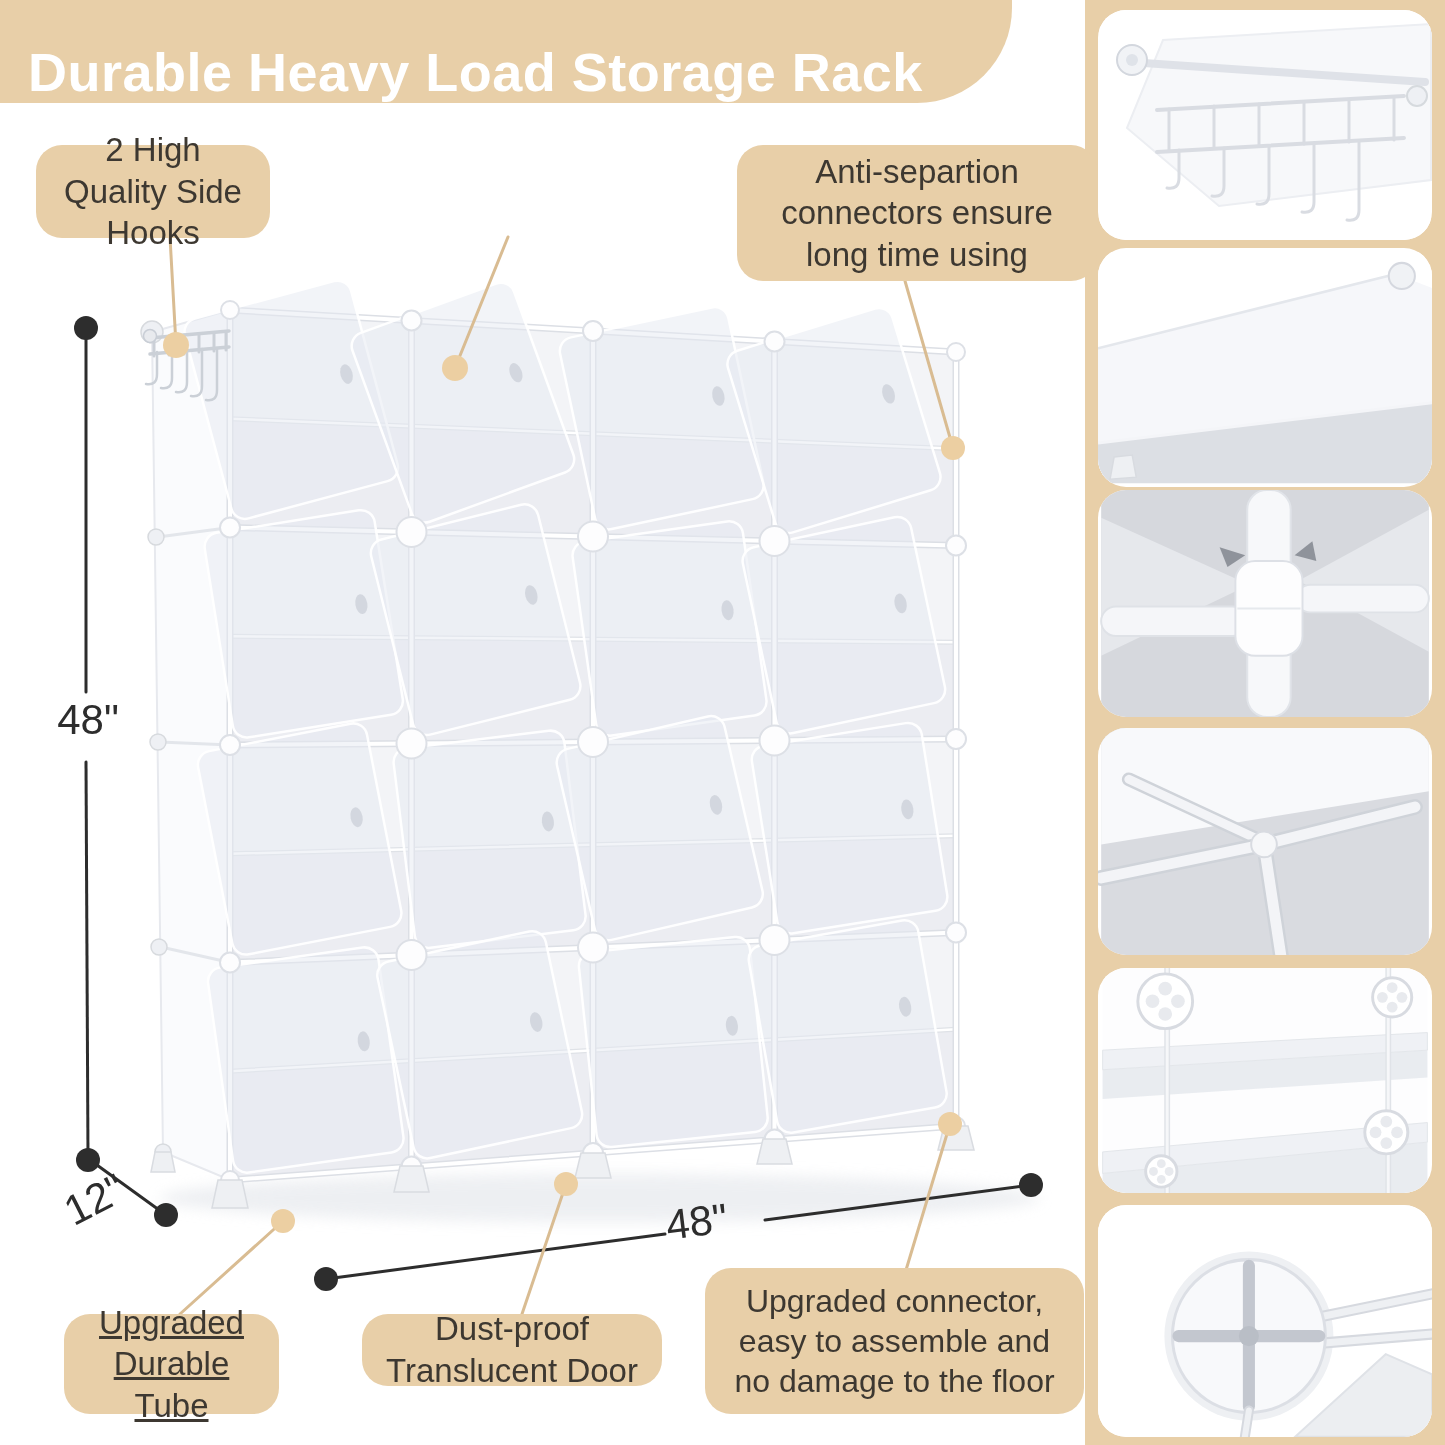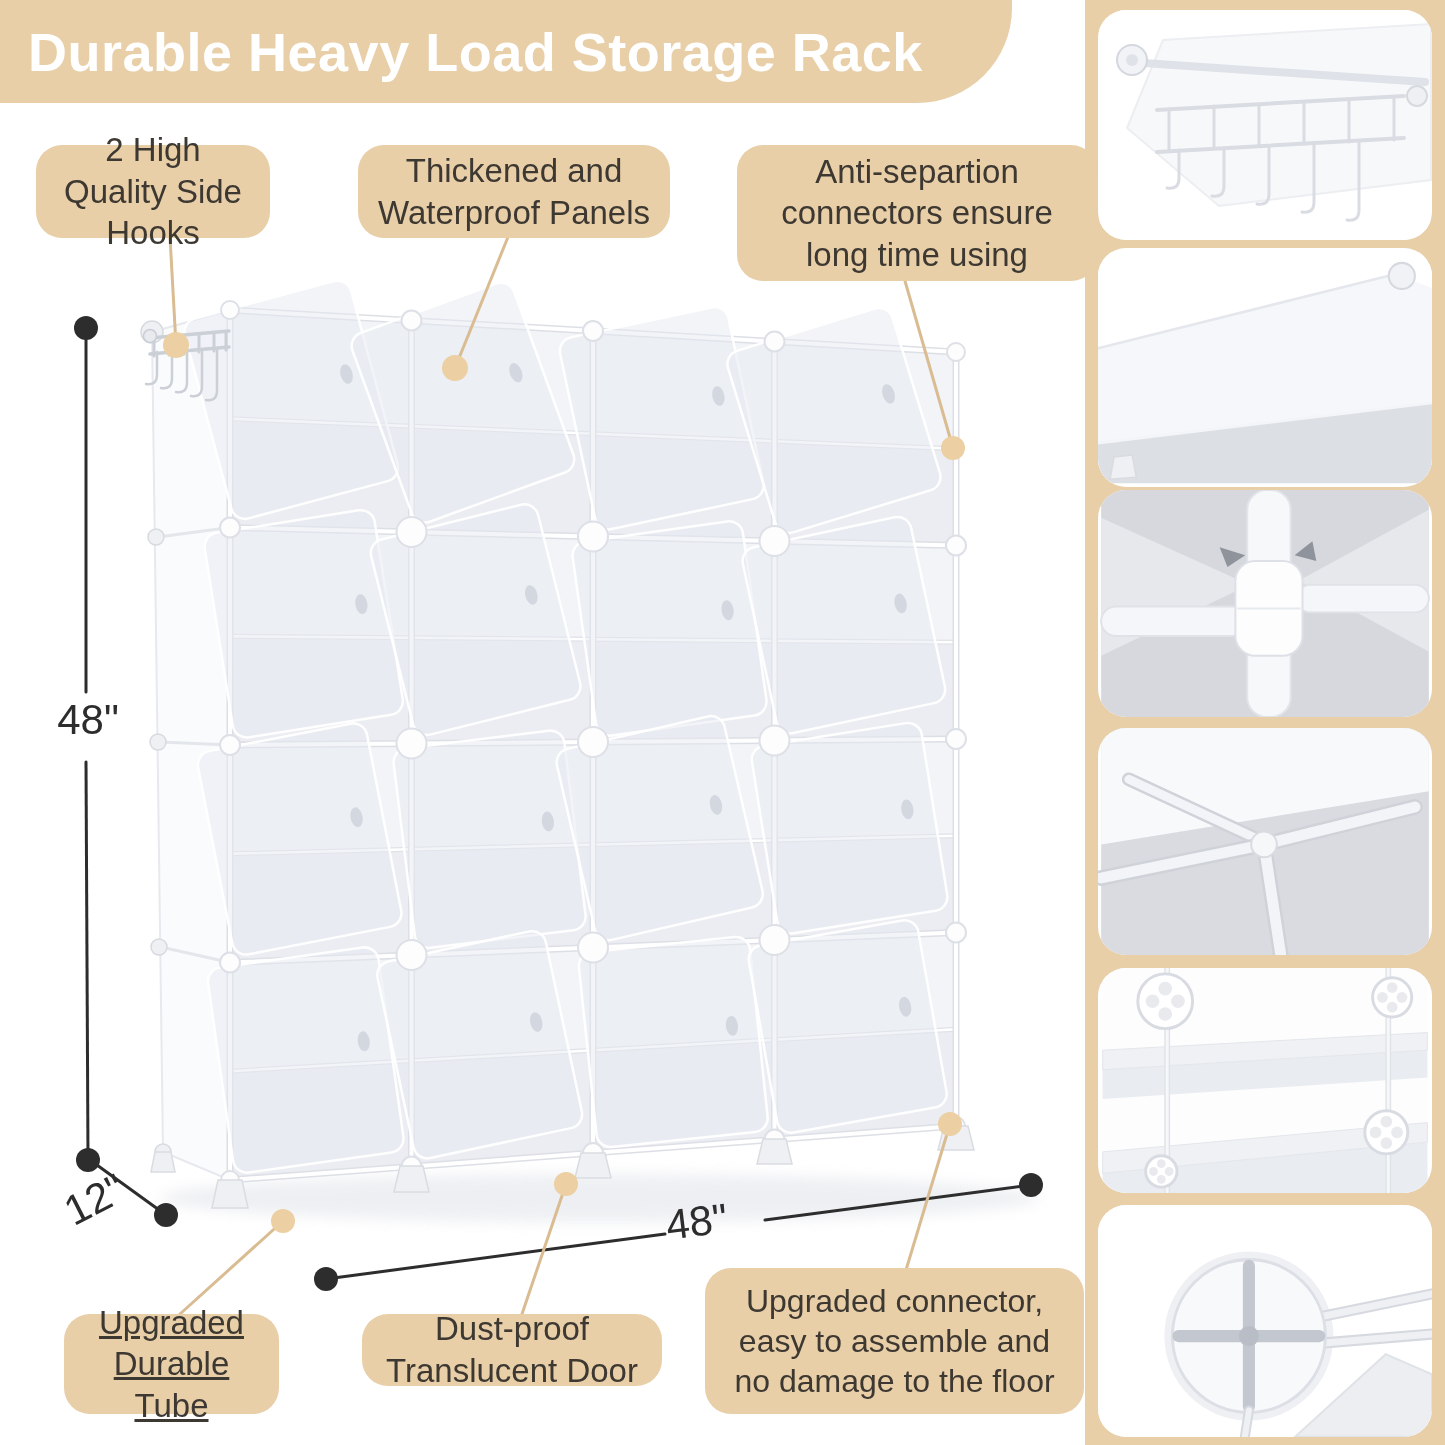--- a/index.html
+++ b/index.html
@@ -7,21 +7,21 @@
     width:1445px;height:1445px;position:relative;overflow:hidden;
     background:#ffffff;font-family:"Liberation Sans",sans-serif;
   }
   .page{position:absolute;inset:0;}
   .art{position:absolute;left:0;top:0;}
 
   
   .banner{
     position:absolute;left:0;top:0;width:1012px;height:103px;
     background:#e8cfa8;border-bottom-right-radius:95px;
-    display:flex;align-items:center;z-index:4;
+    display:flex;align-items:flex-end;z-index:4;
   }
   .banner h1{
     margin:0;padding-left:28px;font-size:54px;font-weight:bold;
     color:#ffffff;letter-spacing:.5px;white-space:nowrap;
   }
 
   
   .pill{
     position:absolute;background:#e8cfa8;border-radius:26px;
     color:#3d3831;font-size:33px;line-height:1.26;font-weight:500;
@@ -291,21 +291,20 @@
         <circle cx="566" cy="1184" r="12"></circle>
         <circle cx="950" cy="1124" r="12"></circle>
     </g>
   </svg>
 
   <div class="banner">
     <h1>Durable Heavy Load Storage Rack</h1>
   </div>
 
   <div class="pill pill-hooks">2 High Quality Side Hooks</div>
-  <div class="pill pill-panels">Thickened and Waterproof Panels</div>
   <div class="pill pill-connectors">Anti-separtion connectors ensure long time using</div>
   <div class="pill pill-tube">Upgraded Durable Tube</div>
   <div class="pill pill-door">Dust-proof Translucent Door</div>
   <div class="pill pill-floor">Upgraded connector, easy to assemble and no damage to the floor</div>
 
   <div class="dim dim-height">48"</div>
   <div class="dim dim-depth">12"</div>
   <div class="dim dim-width">48"</div>
 
   <div class="strip">

